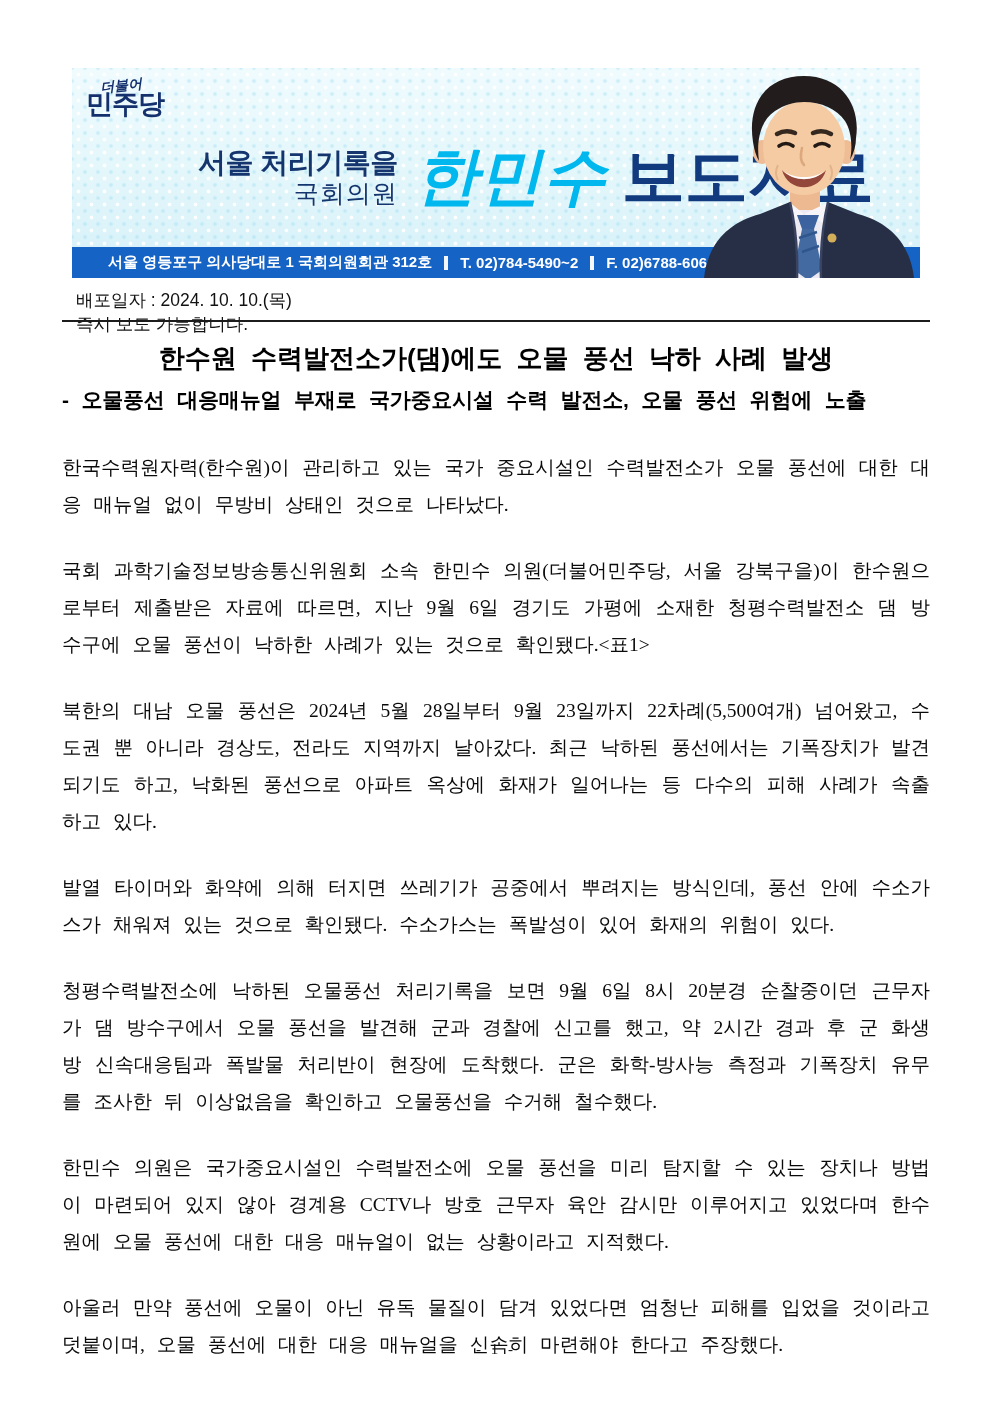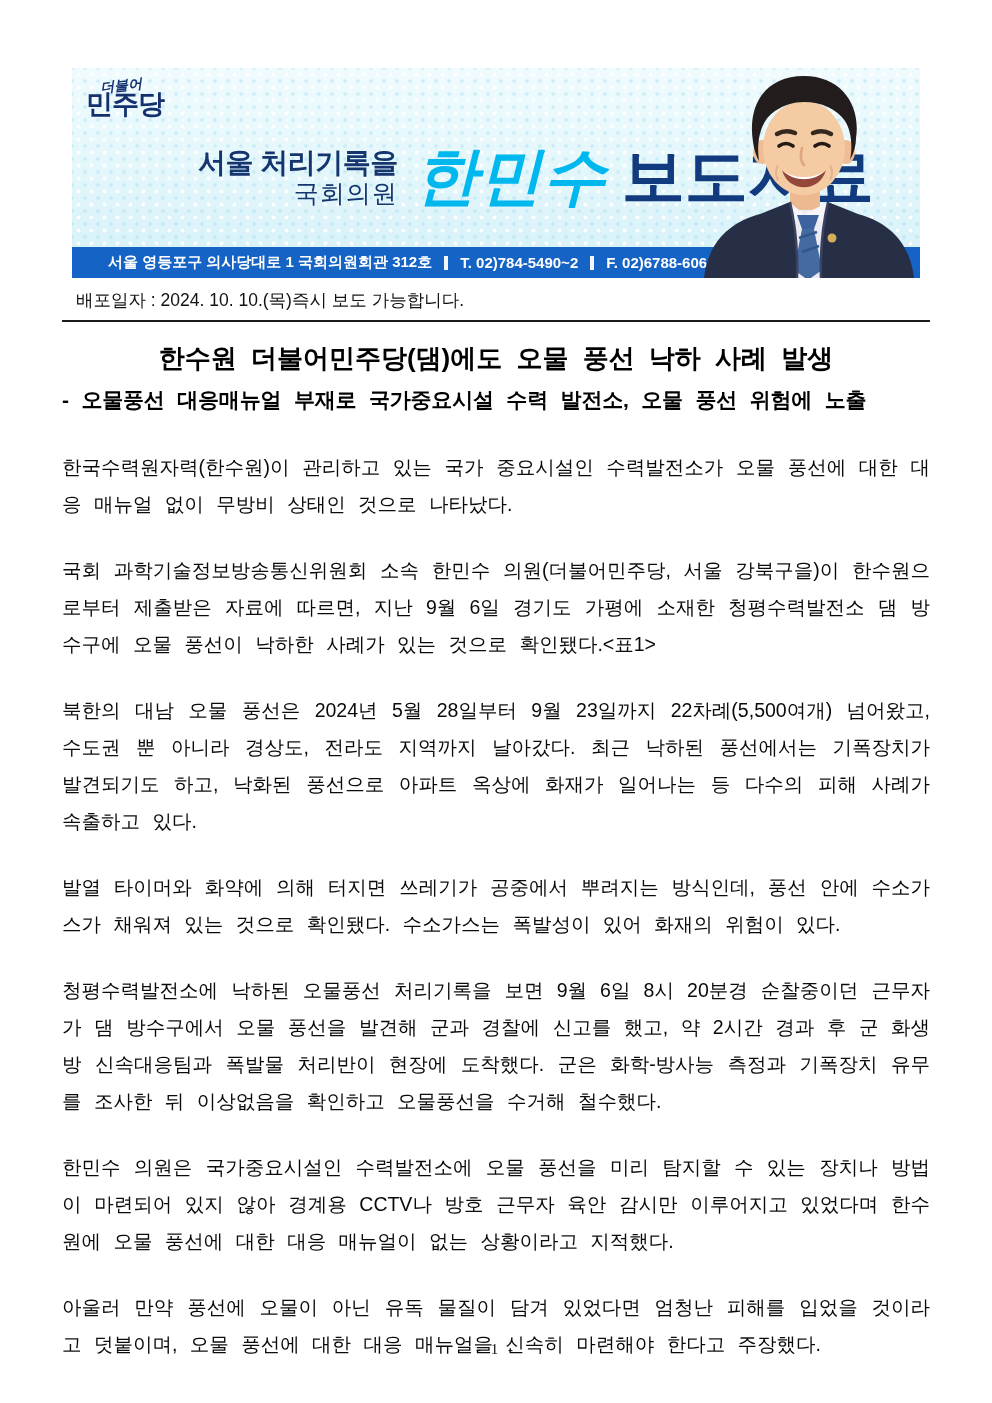--- a/index.html
+++ b/index.html
@@ -48,41 +48,41 @@
     display:inline-block; width:4px; height:14px; background:#ffffff;
     margin:0 12px; opacity:.95;
   }
   .photo-box { position:absolute; right:0; top:0; width:222px; height:210px; overflow:hidden; }
   .photo-box svg { display:block; }
 
   
   .meta-row {
     position:absolute; left:72px; top:288px; width:848px;
     display:flex; align-items:baseline; font-size:17.5px; color:#111;
-    padding-left:4px; padding-right:36px; white-space:nowrap;
+    padding-left:4px; padding-right:36px; white-space:nowrap;flex-direction:column;
   }
   .meta-note { }
   .meta-contact { margin-left:auto; }
 
   .rule { position:absolute; left:62px; top:320px; width:868px; border-top:2px solid #1c1c1c; }
 
   
   .title {
     position:absolute; left:62px; top:341px; width:868px; text-align:center;
     font-size:26px; font-weight:800; color:#000; letter-spacing:0px; word-spacing:7px;
   }
   .subtitle {
     position:absolute; left:62px; top:386px; width:868px; 
     font-size:21px; font-weight:700; color:#000; word-spacing:7px; letter-spacing:-0.2px;
   }
 
   
   .body-text {
     position:absolute; left:62px; top:449px; width:868px;
-    font-family:Liberation Sans, sans-serif;
+    font-family:Liberation Serif, serif;
     font-size:19.5px; line-height:37px; color:#0a0a0a;
   }
   .body-text p { text-align:justify; word-spacing:7px; margin-bottom:29px; }
 
   .footer-page {
     position:absolute; left:0; top:1341px; width:992px; text-align:center;
     font-family:"Liberation Serif","DejaVu Serif",serif;
     font-size:15px; letter-spacing:3px; color:#111;
   }
 </style>
@@ -162,21 +162,21 @@
     </div>
   </div>
 
   <div class="meta-row">
     <span>배포일자 : 2024. 10. 10.(목)</span>
     <span class="meta-note">즉시 보도 가능합니다.</span>
   </div>
 
   <div class="rule"></div>
 
-  <div class="title">한수원 더불어민주당(댐)에도 오물 풍선 낙하 사례 발생</div>
+  <div class="title">한수원 수력발전소가(댐)에도 오물 풍선 낙하 사례 발생</div>
   <div class="subtitle">- 오물풍선 대응매뉴얼 부재로 국가중요시설 수력 발전소, 오물 풍선 위험에 노출</div>
 
   <div class="body-text">
     <p>한국수력원자력(한수원)이 관리하고 있는 국가 중요시설인 수력발전소가 오물 풍선에 대한 대응 매뉴얼 없이 무방비 상태인 것으로 나타났다.</p>
     <p>국회 과학기술정보방송통신위원회 소속 한민수 의원(더불어민주당, 서울 강북구을)이 한수원으로부터 제출받은 자료에 따르면, 지난 9월 6일 경기도 가평에 소재한 청평수력발전소 댐 방수구에 오물 풍선이 낙하한 사례가 있는 것으로 확인됐다.&lt;표1&gt;</p>
     <p>북한의 대남 오물 풍선은 2024년 5월 28일부터 9월 23일까지 22차례(5,500여개) 넘어왔고, 수도권 뿐 아니라 경상도, 전라도 지역까지 날아갔다. 최근 낙하된 풍선에서는 기폭장치가 발견되기도 하고, 낙화된 풍선으로 아파트 옥상에 화재가 일어나는 등 다수의 피해 사례가 속출하고 있다.</p>
     <p>발열 타이머와 화약에 의해 터지면 쓰레기가 공중에서 뿌려지는 방식인데, 풍선 안에 수소가스가 채워져 있는 것으로 확인됐다. 수소가스는 폭발성이 있어 화재의 위험이 있다.</p>
     <p>청평수력발전소에 낙하된 오물풍선 처리기록을 보면 9월 6일 8시 20분경 순찰중이던 근무자가 댐 방수구에서 오물 풍선을 발견해 군과 경찰에 신고를 했고, 약 2시간 경과 후 군 화생방 신속대응팀과 폭발물 처리반이 현장에 도착했다. 군은 화학-방사능 측정과 기폭장치 유무를 조사한 뒤 이상없음을 확인하고 오물풍선을 수거해 철수했다.</p>
     <p>한민수 의원은 국가중요시설인 수력발전소에 오물 풍선을 미리 탐지할 수 있는 장치나 방법이 마련되어 있지 않아 경계용 CCTV나 방호 근무자 육안 감시만 이루어지고 있었다며 한수원에 오물 풍선에 대한 대응 매뉴얼이 없는 상황이라고 지적했다.</p>
     <p>아울러 만약 풍선에 오물이 아닌 유독 물질이 담겨 있었다면 엄청난 피해를 입었을 것이라고 덧붙이며, 오물 풍선에 대한 대응 매뉴얼을 신속히 마련해야 한다고 주장했다.</p>

